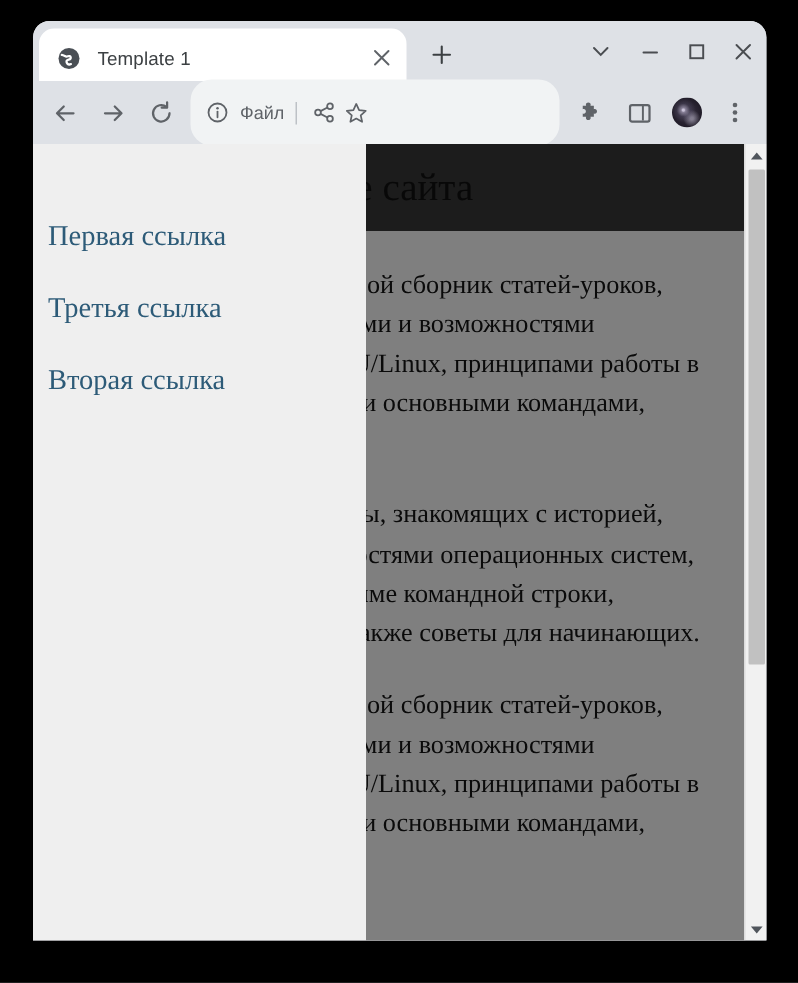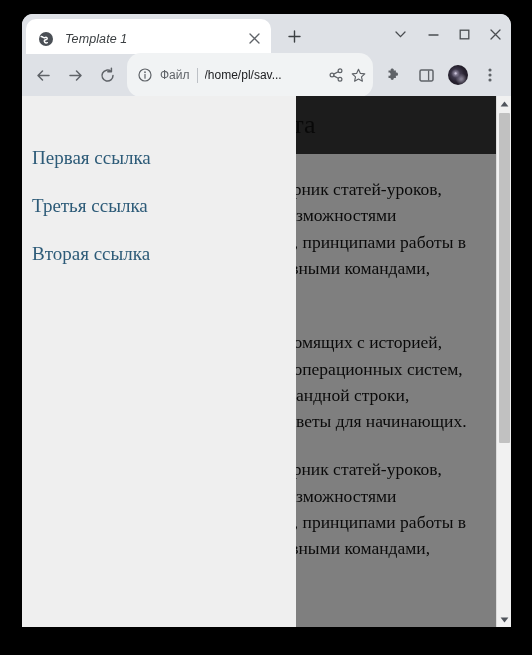--- a/index.html
+++ b/index.html
@@ -40,21 +40,20 @@
     top: 5px;
     width: 245px;
     height: 35px;
     background: #ffffff;
     border-top-left-radius: 10px;
     border-top-right-radius: 10px;
     display: flex;
     align-items: center;
     padding: 4px 0 0 12px;
     box-sizing: border-box;
-    font-style: italic;
   }
   .tab-favicon {
     width: 16px;
     height: 16px;
     flex: 0 0 16px;
     margin-right: 11px;
     display: block;
   }
   .tab-title {
     flex: 1 1 auto;
@@ -265,21 +264,21 @@
     width: 489px;
     height: 531px;
     background: rgba(0, 0, 0, 0.5);
   }
 
   
   .drawer {
     position: absolute;
     left: 0;
     top: 0;
-    width: 274px;
+    width: 222px;
     height: 531px;
     background: #efefef;
     box-sizing: border-box;
     padding: 38px 0 0 10px;
   }
   .drawer-link {
     display: block;
     font-family: "Liberation Serif", serif;
     font-size: 19px;
     color: #2d5b78;
@@ -396,21 +395,20 @@
     <div class="omnibox">
       <span class="omni-info">
         <svg width="14" height="14" viewBox="0 0 14 14">
           <circle cx="7" cy="7" r="6" fill="none" stroke="currentColor" stroke-width="1.2"></circle>
           <circle cx="7" cy="4.2" r=".85" fill="currentColor"></circle>
           <path d="M7 6.4 V10.2" stroke="currentColor" stroke-width="1.2" stroke-linecap="round"></path>
         </svg>
       </span>
       <span class="omni-scheme">Файл</span>
       <span class="omni-sep"></span>
-      <span class="omni-url">/home/pl/sav...</span>
       <span class="omni-act">
         <svg width="14" height="14" viewBox="0 0 14 14">
           <circle cx="11" cy="2.8" r="1.9" fill="none" stroke="currentColor" stroke-width="1.2"></circle>
           <circle cx="3" cy="7" r="1.9" fill="none" stroke="currentColor" stroke-width="1.2"></circle>
           <circle cx="11" cy="11.2" r="1.9" fill="none" stroke="currentColor" stroke-width="1.2"></circle>
           <path d="M4.7 6.1 L9.3 3.7 M4.7 7.9 L9.3 10.3" stroke="currentColor" stroke-width="1.2"></path>
         </svg>
       </span>
       <span class="omni-act">
         <svg width="15" height="15" viewBox="0 0 15 15">

